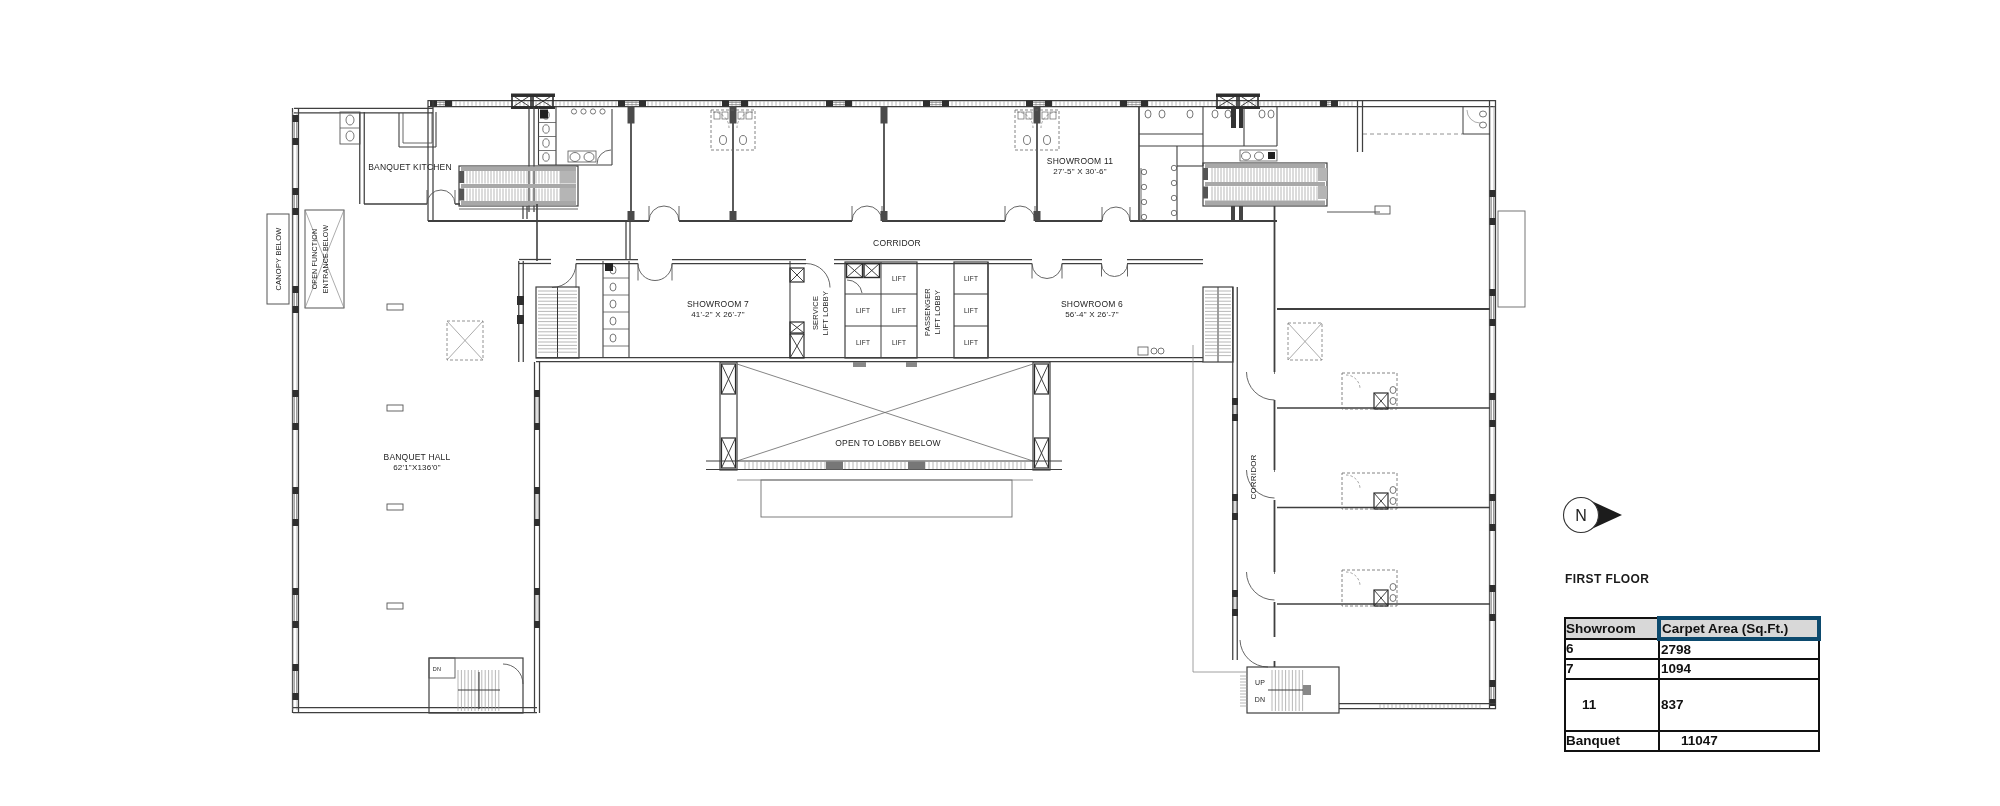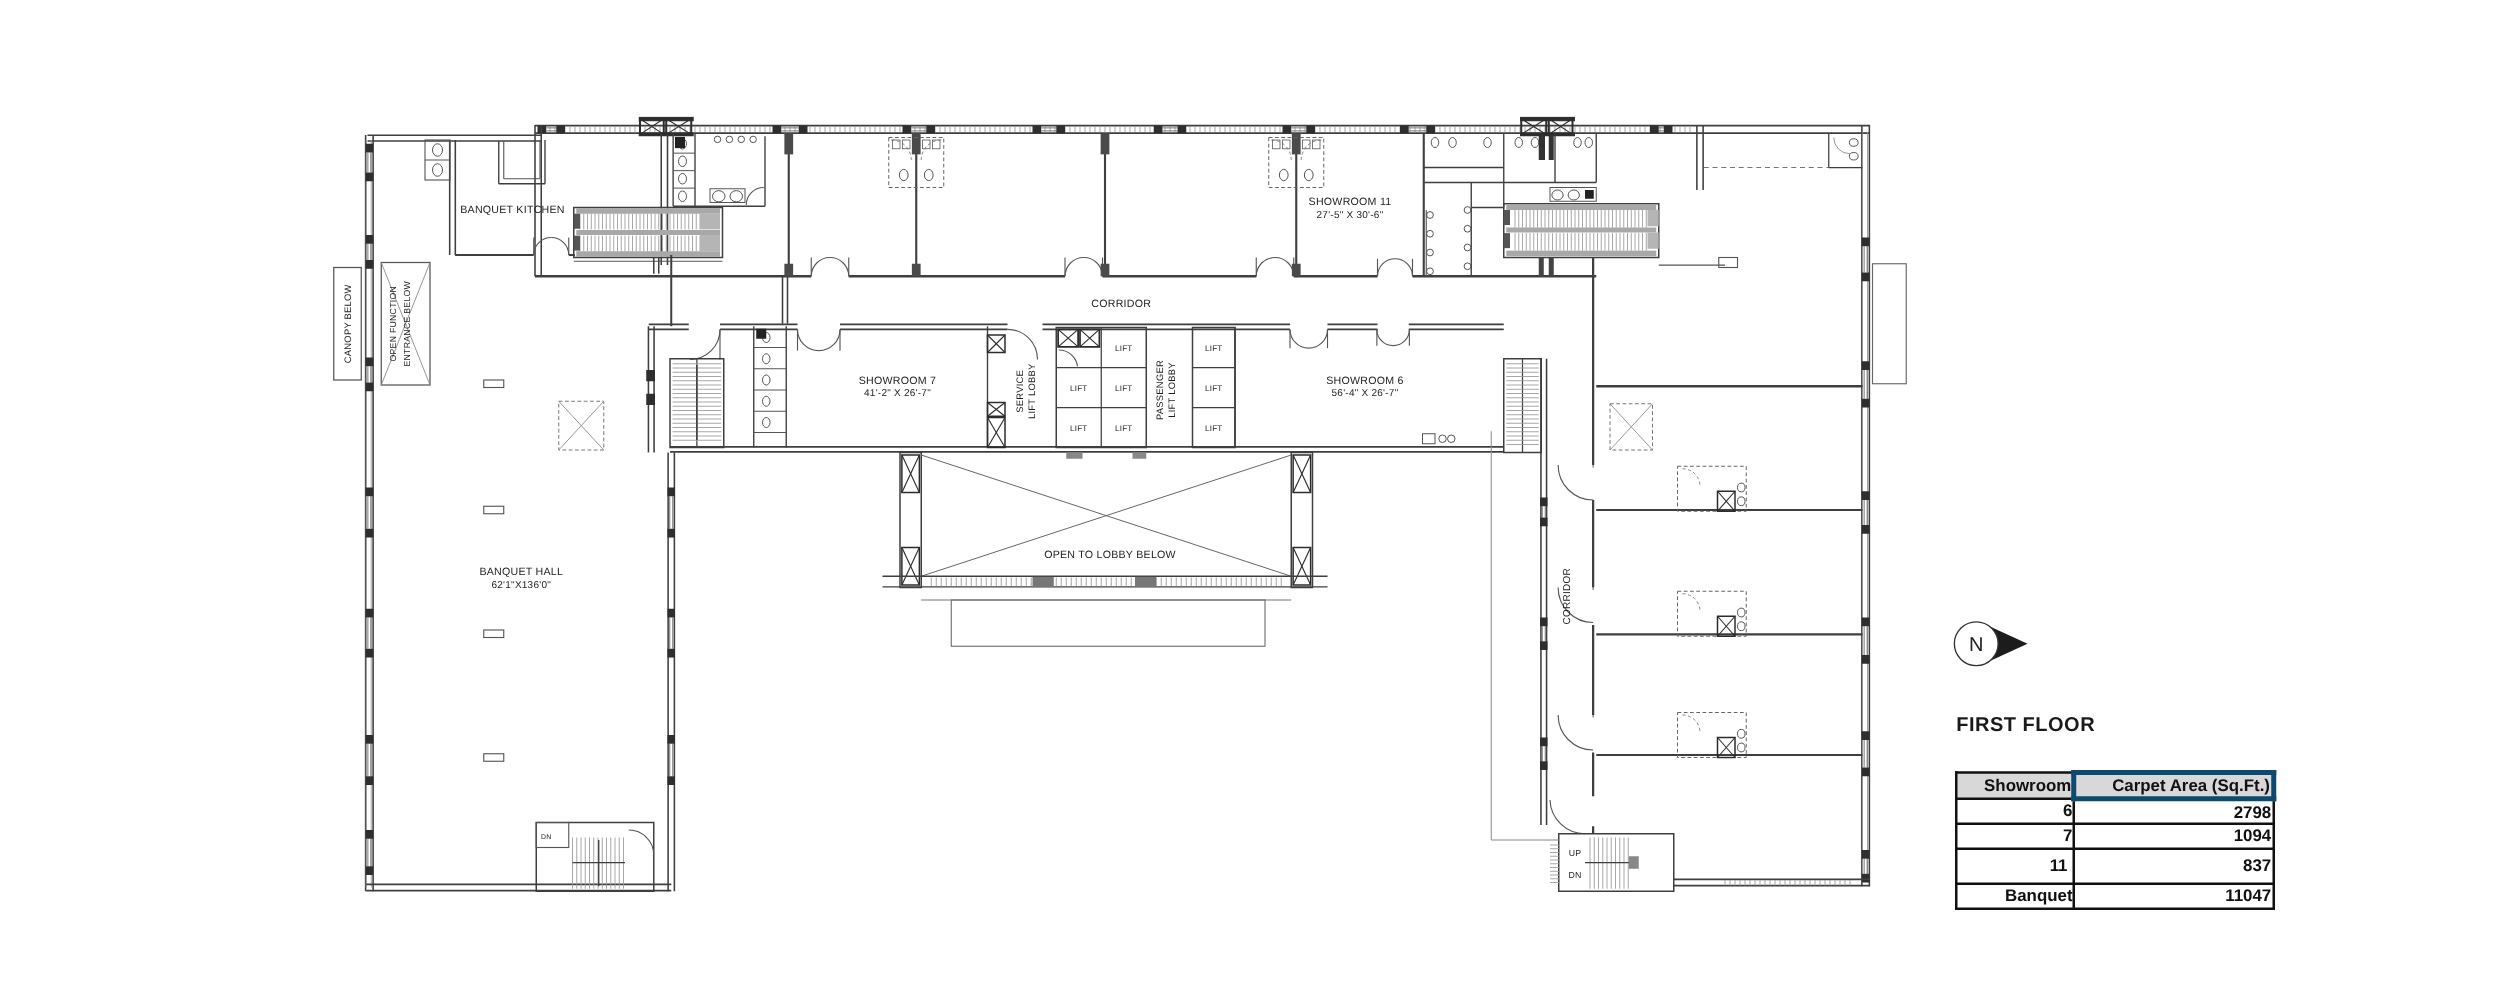--- a/index.html
+++ b/index.html
@@ -633,38 +633,38 @@
 <line x1="1193" y1="672" x2="1247" y2="672" stroke="#888" stroke-width="0.8"></line>
 </svg>
 </div>
 
 <svg style="position:absolute;left:1540px;top:470px" width="140" height="90" viewBox="0 0 140 90" xmlns="http://www.w3.org/2000/svg">
 <polygon points="45,28 82,45 45,62" fill="#1c1c1c"></polygon>
 <circle cx="41" cy="45" r="17.5" fill="#ffffff" stroke="#333" stroke-width="1.1"></circle>
 <text x="41" y="51" font-size="16" text-anchor="middle" fill="#222" font-family="Liberation Sans, sans-serif">N</text>
 </svg>
 
-<div style="position:absolute;left:1565px;top:572px;font-size:16px;font-weight:bold;letter-spacing:0.4px;color:#1a1a1a;">FIRST FLOOR</div>
-
-<table style="position:absolute;left:1564px;top:616px;border-collapse:collapse;font-size:13.5px;font-weight:bold;color:#111;text-align:right;line-height:1;">
+<div style="position:absolute;left:1565px;top:572px;font-size:12px;font-weight:bold;letter-spacing:0.4px;color:#1a1a1a;">FIRST FLOOR</div>
+
+<table style="position:absolute;left:1564px;top:616px;border-collapse:collapse;font-size:13.5px;font-weight:bold;color:#111;text-align:left;line-height:1;">
 <tbody>
       <tr style="background:#d8d8d8;">
         <td style="border:2px solid #111;width:91px;height:19px;padding:0;">Showroom</td>
         <td style="border:4px solid #0c4a6e;width:154px;">Carpet Area (Sq.Ft.)</td>
       </tr>
 <tr>
         <td style="border:2px solid #111;height:18px;padding:0;">6</td>
         <td style="border:2px solid #111;">2798</td>
       </tr>
 <tr>
         <td style="border:2px solid #111;height:18px;padding:0;">7</td>
         <td style="border:2px solid #111;">1094</td>
       </tr>
 <tr>
-        <td style="border:2px solid #111;height:18px;padding:4px;">11</td>
+        <td style="border:2px solid #111;height:18px;padding:16px;">11</td>
         <td style="border:2px solid #111;">837</td>
       </tr>
 <tr>
         <td style="border:2px solid #111;height:18px;padding:0;margin-top:26px;">Banquet</td>
         <td style="border:2px solid #111;padding-left:21px;">11047</td>
       </tr>
 </tbody>
   </table>
 
 </body></html>

